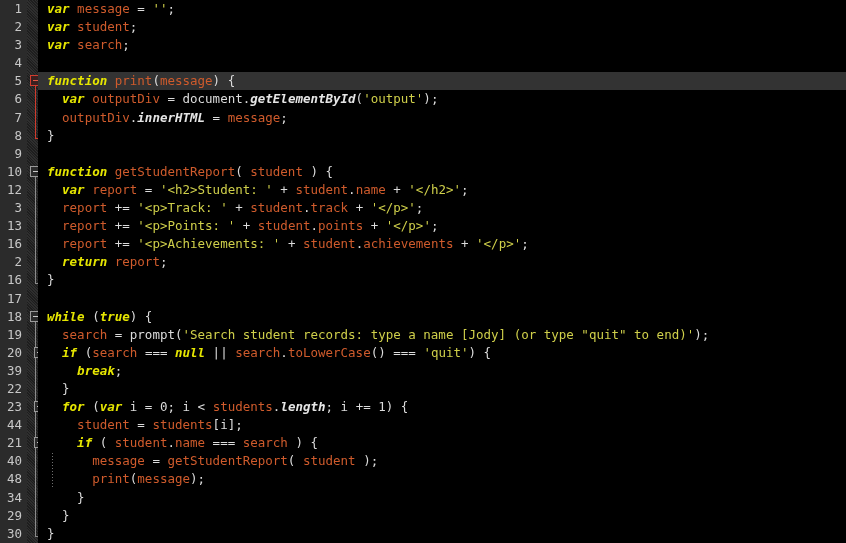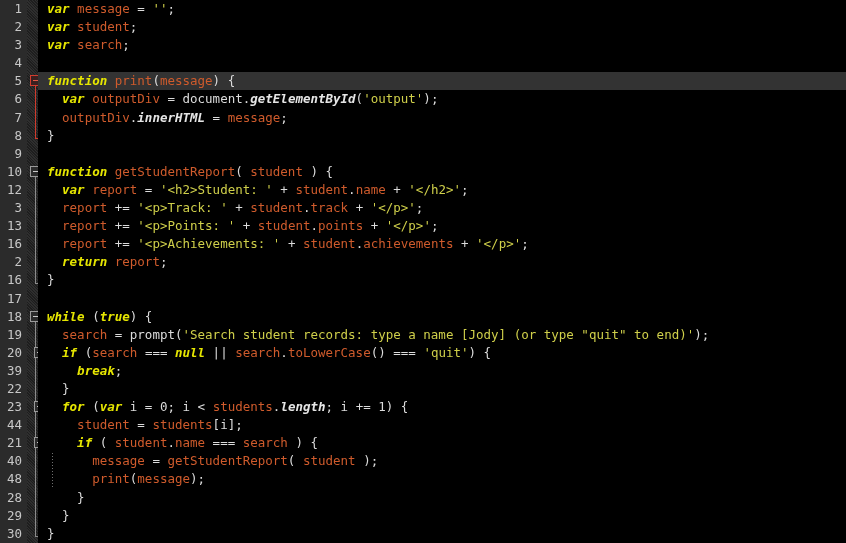--- a/index.html
+++ b/index.html
@@ -105,21 +105,21 @@
         <div class="lineno">18</div>
         <div class="lineno">19</div>
         <div class="lineno">20</div>
         <div class="lineno">39</div>
         <div class="lineno">22</div>
         <div class="lineno">23</div>
         <div class="lineno">44</div>
         <div class="lineno">21</div>
         <div class="lineno">40</div>
         <div class="lineno">48</div>
-        <div class="lineno">28</div>
+        <div class="lineno">34</div>
         <div class="lineno">29</div>
         <div class="lineno">30</div>
       </div>
     <div class="hatch"></div>
   </div>
 
   <div class="foldcol" id="foldcol">
       <div class="fold-line active" style="left: 5px; top: 83.4px; height: 55.3px;"></div>
       <div class="fold-end active" style="left: 5px; top: 137.7px;"></div>
       <div class="fold-line" style="left: 5px; top: 173.9px; height: 109.6px;"></div>

